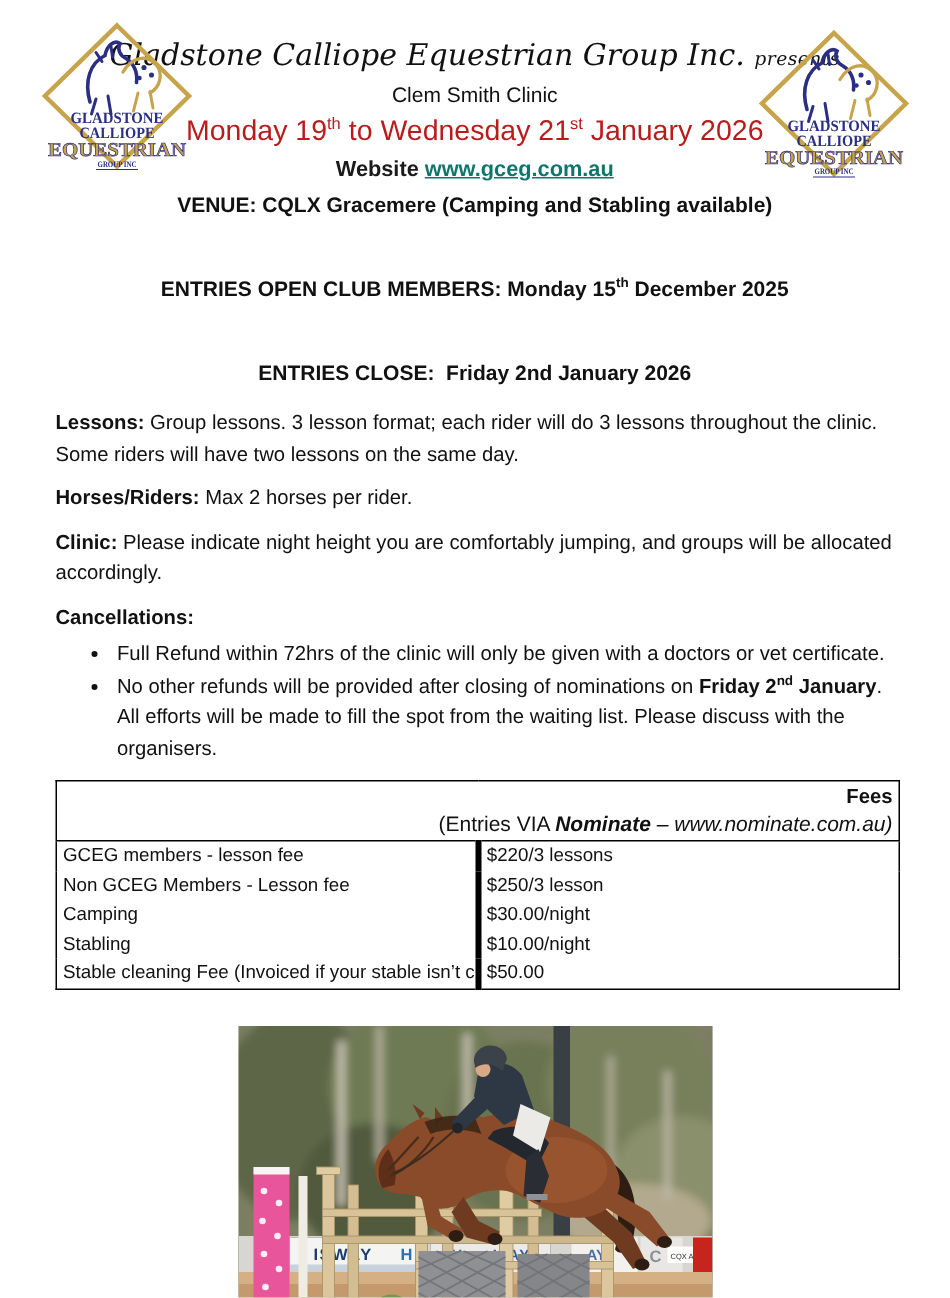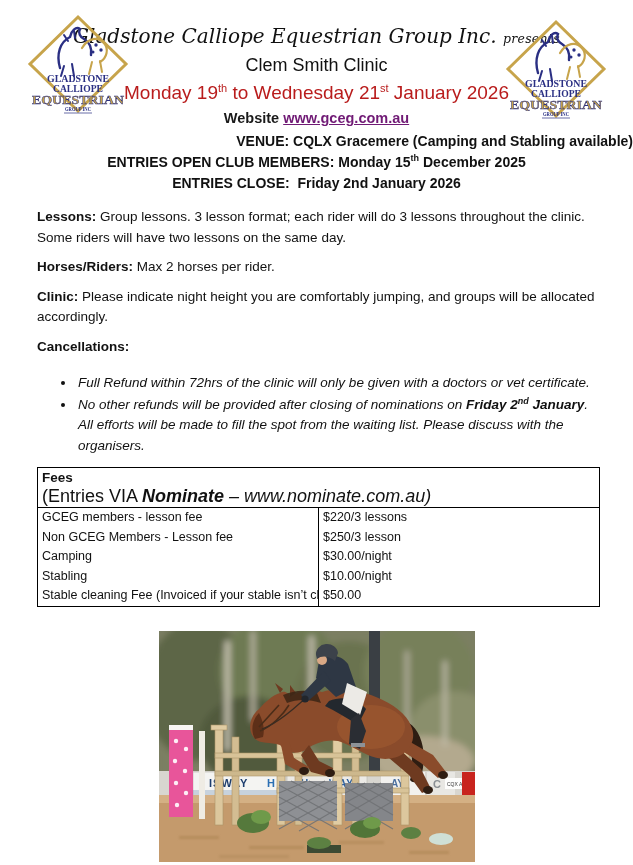--- a/index.html
+++ b/index.html
@@ -8,50 +8,50 @@
     font-family:"Liberation Sans",sans-serif;color:#1a1a1a;margin:0 auto;
   }
   
   .logo{position:absolute;width:104px;height:110px;text-decoration:underline;}
   .logo-left{left:26px;top:14px;}
   .logo-right{left:504px;top:19px;}
   
   .hdr{padding-top:24px;text-align:center;}
   .org-line{font-family:"DejaVu Serif","Liberation Serif",serif;font-style:italic;font-size:20px;color:#111;}
   .org-line .presents{font-size:12.5px;letter-spacing:.3px;}
-  .clinic-title{font-size:18px;margin-top:7px;color:#111;}
+  .clinic-title{font-size:14px;margin-top:7px;color:#111;}
   .date-line{font-size:19px;margin-top:6px;color:#b91c1c;}
   .date-line sup,.bold-sup{font-size:11px;vertical-align:super;line-height:0;}
   .website-line{font-size:14.5px;font-weight:bold;margin-top:6px;}
-  .website-line a{color:#701a75;text-decoration:underline;cursor:pointer;}
-  .caps-line{font-size:14px;font-weight:bold;line-height:21px;color:#111;}
+  .website-line a{color:#0f766e;text-decoration:underline;cursor:pointer;}
+  .caps-line{font-size:14px;font-weight:bold;line-height:21px;color:#111;margin-top:35px;}
   .caps-line sup{font-size:9px;vertical-align:super;line-height:0;}
-  .caps-first{margin-top:5px;text-align:right;}
+  .caps-first{margin-top:5px;}
   .prewrap{white-space:pre-wrap;}
   
   .doc-body{margin:13px 36px 0 37px;font-size:13.5px;line-height:20.5px;color:#111;}
   .para{margin:0 0 9px 0;}
   .lbl{font-weight:bold;}
-  .doc-body ul{margin:1px 0 0 0;padding-left:39px;font-style:italic;}
+  .doc-body ul{margin:1px 0 0 0;padding-left:39px;}
   .doc-body li{margin:0 0 1px 0;padding-left:2px;}
   .b{font-weight:bold;}
   
   .fees-table{
     border-collapse:collapse;border:1.5px solid #000;
     margin:11px 0 0 37px;width:563px;table-layout:fixed;
     font-size:12.5px;color:#111;
   }
   .fees-table td{padding:0 4px;vertical-align:top;overflow:hidden;}
-  .fees-hdr td{border-bottom:1px solid #000;text-align:left;line-height:18px;padding:1px 4px 2px;}
+  .fees-hdr td{border-bottom:1px solid #000;text-align:right;line-height:18px;padding:1px 4px 2px;}
   .fees-title{font-weight:bold;font-size:13.5px;}
-  .fees-sub{font-size:18px;}
+  .fees-sub{font-size:14px;}
   .fees-sub .nom{font-weight:bold;font-style:italic;}
   .fees-sub .url{font-style:italic;}
   .row-item{width:348px;line-height:19.5px;white-space:nowrap;}
-  .row-price{border-left:1px solid #000000;line-height:19.5px;white-space:nowrap;}
+  .row-price{border-left:4px solid #000000;line-height:19.5px;white-space:nowrap;}
   
   .photo{width:316px;height:231px;margin:24px auto 0;overflow:hidden;background:#7a7d63;}
 </style>
 </head>
 <body>
 
 <div class="page">
 
   <div class="logo logo-left">
     <svg width="104" height="110" viewBox="0 0 104 110">
@@ -107,21 +107,21 @@
     <div class="website-line"><span>Website </span><a>www.gceg.com.au</a></div>
     <div class="caps-line caps-first">VENUE: CQLX Gracemere (Camping and Stabling available)</div>
     <div class="caps-line"><span>ENTRIES OPEN CLUB MEMBERS: Monday 15</span><sup>th</sup><span> December 2025</span></div>
     <div class="caps-line prewrap">ENTRIES CLOSE:  Friday 2nd January 2026</div>
   </div>
 
   <div class="doc-body">
     <p class="para"><span class="lbl">Lessons:</span><span> Group lessons. 3 lesson format; each rider will do 3 lessons throughout the clinic. Some riders will have two lessons on the same day.</span></p>
     <p class="para"><span class="lbl">Horses/Riders:</span><span> Max 2 horses per rider.</span></p>
     <p class="para"><span class="lbl">Clinic:</span><span> Please indicate night height you are comfortably jumping, and groups will be allocated accordingly.</span></p>
-    <p class="para" style="margin-bottom:16px;"><span class="lbl">Cancellations:</span></p>
+    <p class="para" style="margin-bottom:4px;"><span class="lbl">Cancellations:</span></p>
     <ul>
       <li>Full Refund within 72hrs of the clinic will only be given with a doctors or vet certificate.</li>
       <li><span>No other refunds will be provided after closing of nominations on </span><span class="b">Friday 2</span><sup class="b bold-sup" style="font-size:9px;">nd</sup><span class="b"> January</span><span>. All efforts will be made to fill the spot from the waiting list. Please discuss with the organisers.</span></li>
     </ul>
   </div>
 
   <table class="fees-table">
     <tbody>
       <tr class="fees-hdr">
         <td colspan="2">

